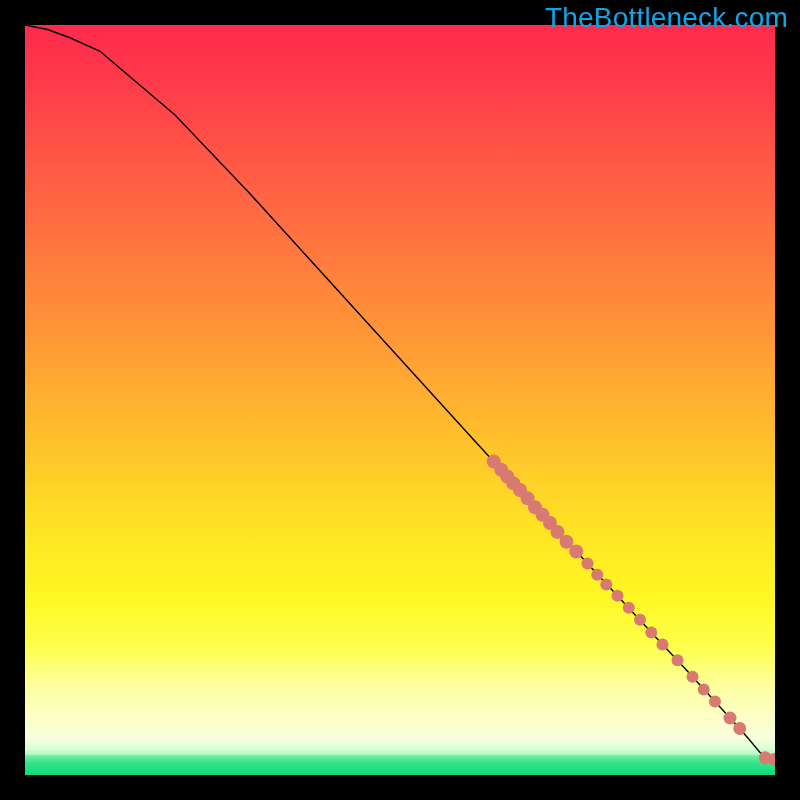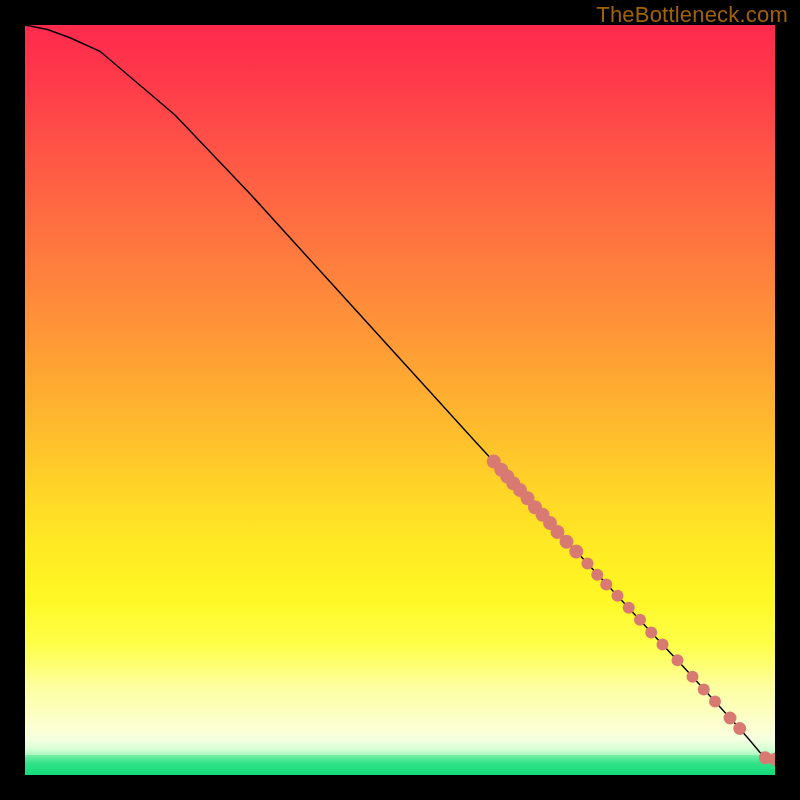--- a/index.html
+++ b/index.html
@@ -14,22 +14,22 @@
   .frame {
     position: relative;
     width: 800px;
     height: 800px;
     background: #000;
   }
   .watermark {
     position: absolute;
     top: 2px;
     right: 12px;
-    color: #a16207;
-    font-size: 22px;
+    color: #0ea5e9;
+    font-size: 28px;
     font-weight: 500;
     letter-spacing: 0.2px;
     z-index: 30;
   }
   .plot-wrap {
     position: absolute;
     left: 25px;
     top: 25px;
     width: 750px;
     height: 750px;

